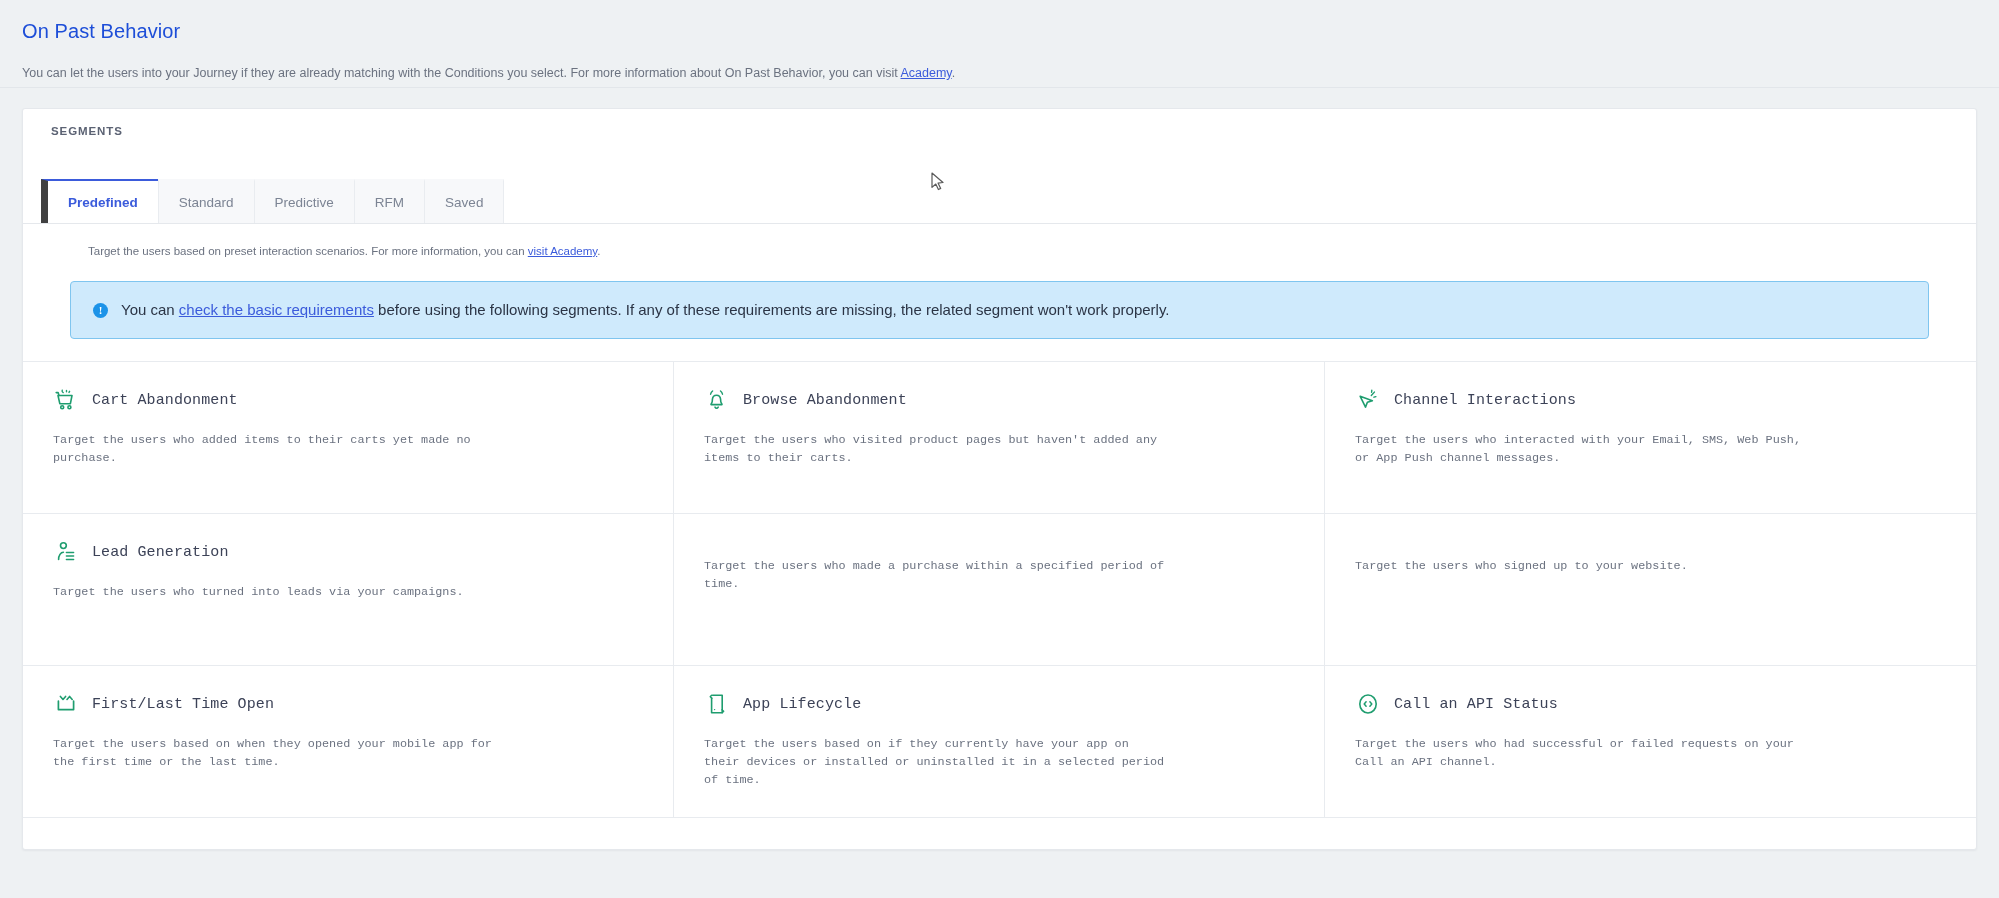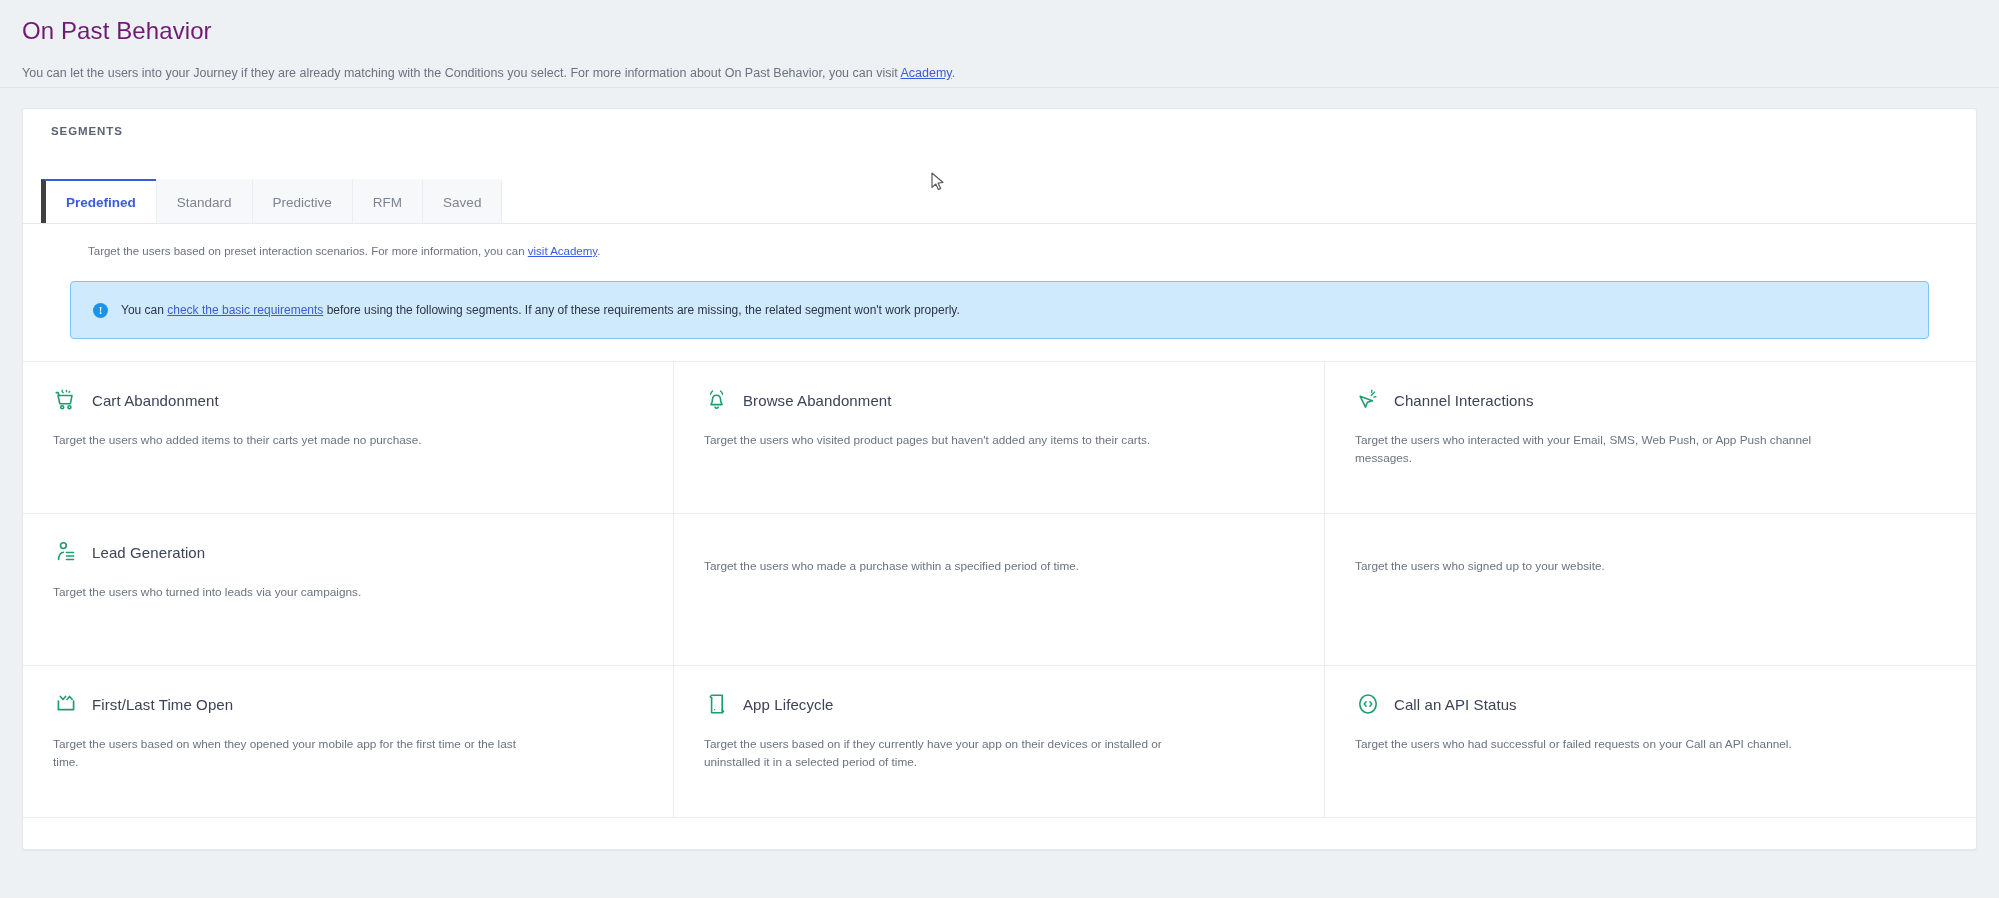--- a/index.html
+++ b/index.html
@@ -11,23 +11,23 @@
   }
 
   
   .page-header {
     background: #eef1f3;
     padding: 14px 22px 0 22px;
     height: 88px;
     border-bottom: 1px solid #e2e6ea;
   }
   .page-title {
-    font-size: 24px;
+    font-size: 20px;
     font-weight: 400;
-    color: #701a75;
+    color: #1d4ed8;
     letter-spacing: .1px;
     line-height: 34px;
   }
   .page-subtitle {
     font-size: 12.5px;
     color: #6b7280;
     margin-top: 17px;
     line-height: 16px;
   }
   .page-subtitle a, .inline-link {
@@ -76,21 +76,21 @@
     border-top: 2px solid transparent;
     margin-left: -1px;
     cursor: pointer;
     white-space: nowrap;
   }
   .tab.active {
     background: #ffffff;
     color: #3b5bdb;
     font-weight: 700;
     border-top: 2px solid #3b5bdb;
-    border-left: 5px solid #404040;
+    border-left: 7px solid #404040;
     border-right: 1px solid #e9ecf0;
     margin-left: 0;
   }
 
   
   .tab-desc {
     font-size: 11.5px;
     color: #6b7280;
     padding: 20px 0 0 46px;
     line-height: 15px;
@@ -114,37 +114,38 @@
     background: #1c93e8;
     color: #fff;
     font-size: 11px;
     font-weight: 700;
     line-height: 15px;
     text-align: center;
     flex: 0 0 auto;
     margin-right: 13px;
     font-family: "Liberation Serif", serif;
   }
-  .banner-text { font-size: 12px; color: #2b3445; line-height: 16px; }
+  .banner-text { font-size: 15px; color: #2b3445; line-height: 16px; }
   .banner-text a { color: #3b5bdb; text-decoration: underline; }
 
   
   .grid {
     margin-top: 22px;
     display: grid;
     grid-template-columns: 1fr 1fr 1fr;
     border-top: 1px solid #e8ebef;
   }
   .cell {
     border-right: 1px solid #e8ebef;
     border-bottom: 1px solid #e8ebef;
     padding: 25px 30px 22px 30px;
     min-height: 152px;
     cursor: pointer;
     background: #fff;
+    font-family: Liberation Mono, monospace;
   }
   .cell:nth-child(3n) { border-right: none; }
   .cell-head {
     display: flex;
     align-items: center;
     gap: 13px;
   }
   .cell-icon { width: 26px; height: 26px; flex: 0 0 auto; display: block; }
   .cell-title {
     font-size: 15px;

